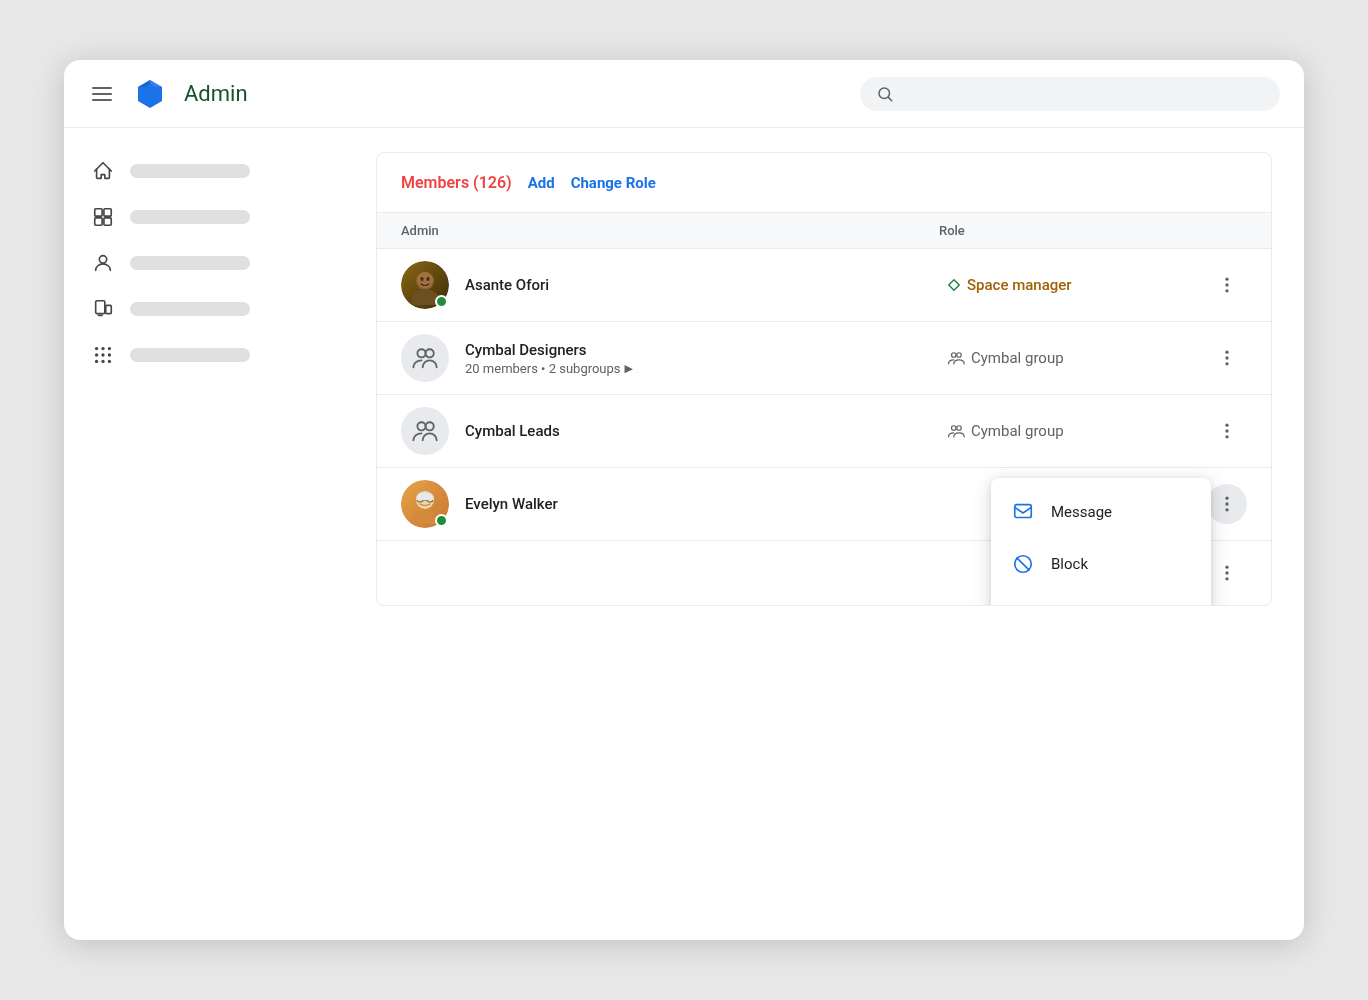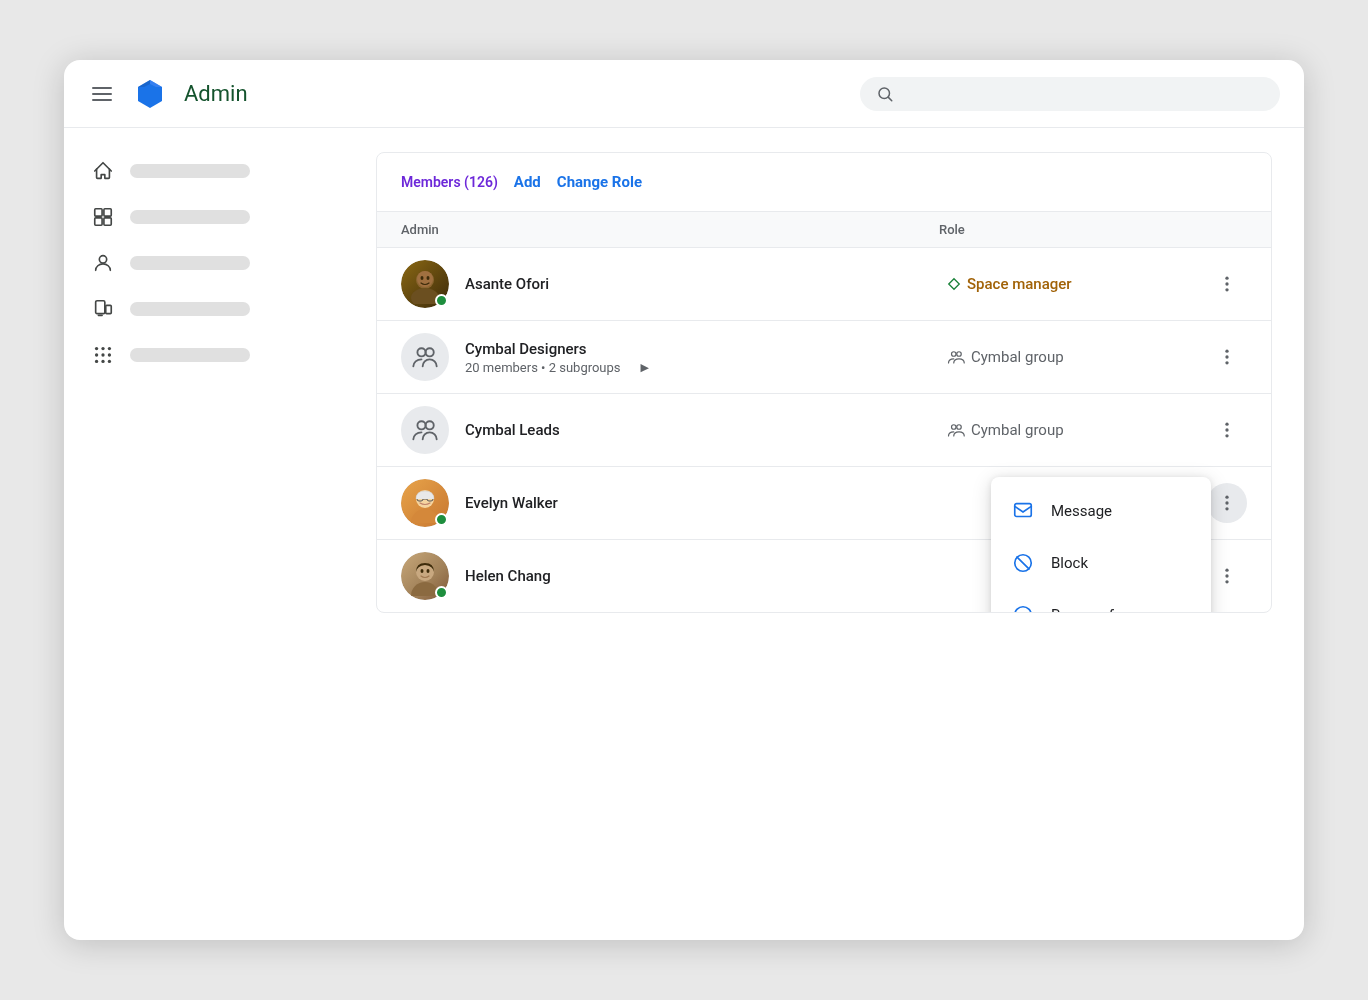--- a/index.html
+++ b/index.html
@@ -146,23 +146,23 @@
 
     .members-header {
       display: flex;
       align-items: center;
       padding: 20px 24px;
       gap: 16px;
       border-bottom: 1px solid #e8eaed;
     }
 
     .members-title {
-      font-size: 14px;
+      font-size: 16px;
       font-weight: 600;
-      color: #6d28d9;
+      color: #ef4444;
     }
 
     .header-link {
       font-size: 15px;
       color: #1a73e8;
       font-weight: 700;
       cursor: pointer;
       text-decoration: none;
     }
 
@@ -285,21 +285,21 @@
       font-size: 15px;
       font-weight: 500;
       color: #202124;
     }
     .member-sub {
       font-size: 13px;
       color: #5f6368;
       margin-top: 2px;
       display: flex;
       align-items: center;
-      gap: 20px;
+      gap: 4px;
     }
     .sub-arrow {
       font-size: 11px;
       color: #5f6368;
     }
 
     .role-cell {
       width: 260px;
       display: flex;
       align-items: center;
@@ -665,41 +665,20 @@
                   <circle cx="12" cy="12" r="9" stroke="#1a73e8" stroke-width="1.8"></circle>
                   <line x1="7" y1="12" x2="17" y2="12" stroke="#1a73e8" stroke-width="1.8" stroke-linecap="round"></line>
                 </svg>
               </span>
               <span>Remove from space</span>
             </div>
           </div>
         </div>
 
         <div class="table-row">
-          <div class="member-info">
-            <div class="avatar-wrap">
-              <div class="avatar">
-                <div class="avatar-img-helen">
-                  <svg width="40" height="40" viewBox="0 0 40 40">
-                    <circle cx="20" cy="40" r="14" fill="#8b6a40"></circle>
-                    <circle cx="20" cy="16" r="9" fill="#c8a880"></circle>
-                    <ellipse cx="17" cy="15" rx="1.5" ry="2" fill="#3d2b0a"></ellipse>
-                    <ellipse cx="23" cy="15" rx="1.5" ry="2" fill="#3d2b0a"></ellipse>
-                    <path d="M16 20 Q20 23 24 20" stroke="#a07850" stroke-width="1.2" fill="none" stroke-linecap="round"></path>
-
-                    <path d="M11 16 Q11 7 20 7 Q29 7 29 16 Q28 10 20 9 Q12 10 11 16Z" fill="#3d2b0a"></path>
-                  </svg>
-                </div>
-              </div>
-              <div class="online-dot"></div>
-            </div>
-            <div>
-              <div class="member-name">Helen Chang</div>
-            </div>
-          </div>
           <div class="role-cell"></div>
           <button class="more-btn">
             <svg width="20" height="20" viewBox="0 0 24 24" fill="#5f6368">
               <circle cx="12" cy="5" r="2"></circle>
               <circle cx="12" cy="12" r="2"></circle>
               <circle cx="12" cy="19" r="2"></circle>
             </svg>
           </button>
         </div>
 

